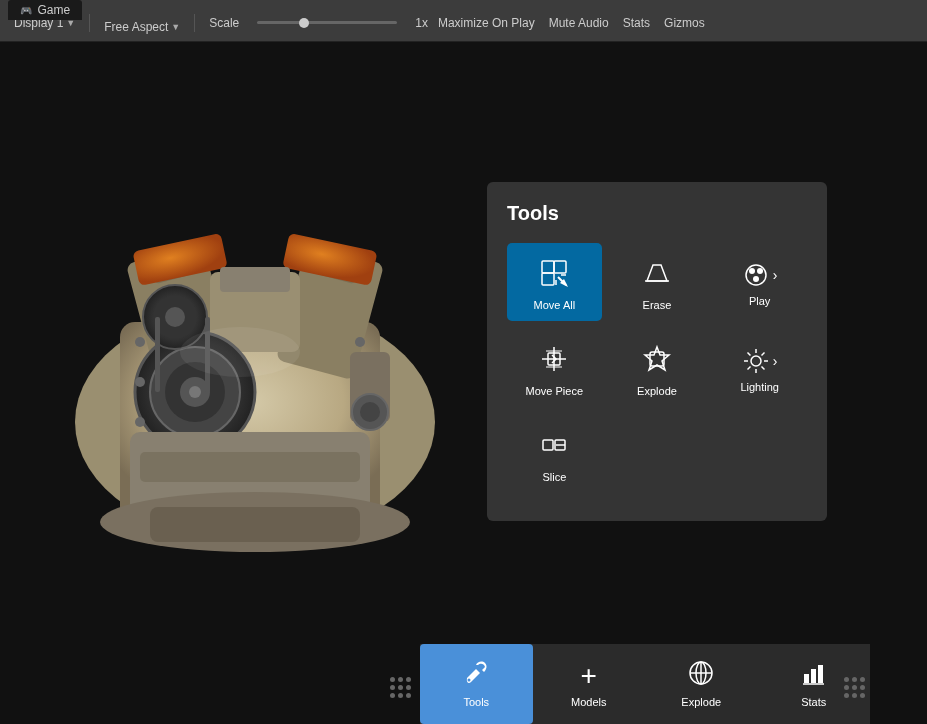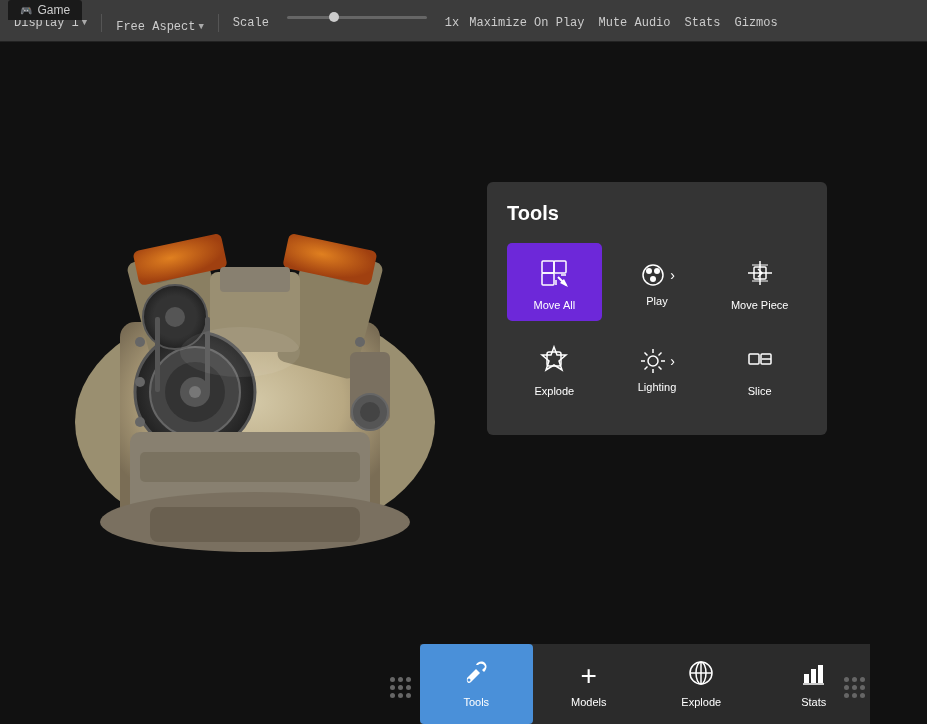--- a/index.html
+++ b/index.html
@@ -38,21 +38,20 @@
       height: 20px;
     }
     .tab-game-icon {
       font-size: 10px;
     }
     .top-controls {
       display: flex;
       align-items: center;
       gap: 10px;
       margin-top: 4px;
-      font-family: Liberation Mono, monospace;
     }
     .display-select {
       display: flex;
       align-items: center;
       gap: 3px;
       color: #ccc;
       font-size: 12px;
       cursor: pointer;
     }
     .dropdown-arrow {
@@ -69,21 +68,21 @@
       display: flex;
       align-items: center;
       gap: 3px;
       color: #ccc;
       font-size: 12px;
       cursor: pointer;
       margin-top: 8px;
     }
     .scale-control {
       display: flex;
-      align-items: flex-start;
+      align-items: center;
       gap: 18px;
       color: #ccc;
       font-size: 12px;
     }
     .scale-track {
       width: 140px;
       height: 3px;
       background: #666;
       border-radius: 2px;
       position: relative;
@@ -159,21 +158,21 @@
       flex-direction: column;
       align-items: center;
       justify-content: center;
       padding: 14px 8px 10px;
       border-radius: 5px;
       cursor: pointer;
       gap: 6px;
       background: transparent;
     }
     .tool-item.active {
-      background: #6d28d9;
+      background: #0369a1;
     }
     .tool-icon {
       font-size: 26px;
       color: #fff;
       line-height: 1;
     }
     .tool-label {
       color: #fff;
       font-size: 11px;
       text-align: center;
@@ -345,20 +344,29 @@
             <rect x="4" y="16" width="12" height="12" rx="1" stroke="white" stroke-width="1.5" fill="none"></rect>
             <line x1="20" y1="20" x2="28" y2="28" stroke="white" stroke-width="2"></line>
             <polygon points="26,22 30,30 22,26" fill="white"></polygon>
             <line x1="23" y1="18" x2="28" y2="18" stroke="white" stroke-width="1.5"></line>
             <line x1="18" y1="23" x2="18" y2="28" stroke="white" stroke-width="1.5"></line>
           </svg>
         </div>
         <span class="tool-label">Move All</span>
       </div>
 
+      <div class="tool-item">
+        <div class="tool-icon">
+          <svg width="32" height="32" viewBox="0 0 32 32" fill="none" xmlns="http://www.w3.org/2000/svg">
+            <path d="M6 24 L12 8 L20 8 L26 24 Z" stroke="white" stroke-width="1.5" fill="none"></path>
+            <line x1="4" y1="24" x2="28" y2="24" stroke="white" stroke-width="1.5"></line>
+          </svg>
+        </div>
+        <span class="tool-label">Erase</span>
+      </div>
 
       <div class="tool-item">
         <div class="tool-icon" style="display:flex;align-items:center;gap:3px;">
           <svg width="28" height="28" viewBox="0 0 28 28" fill="none" xmlns="http://www.w3.org/2000/svg">
             <circle cx="14" cy="14" r="10" stroke="white" stroke-width="1.5" fill="none"></circle>
             <circle cx="10" cy="10" r="3" fill="white"></circle>
             <circle cx="18" cy="10" r="3" fill="white"></circle>
             <circle cx="14" cy="18" r="3" fill="white"></circle>
           </svg>
           <span style="color:white;font-size:14px;">›</span>

